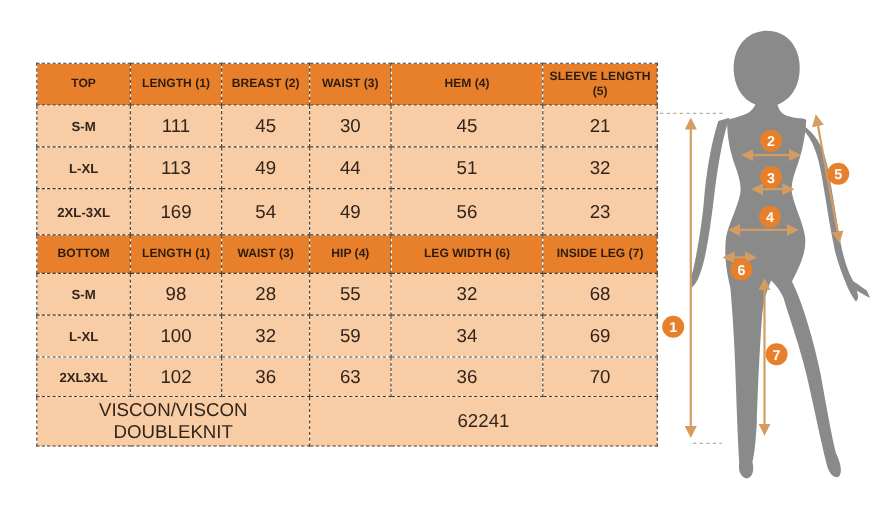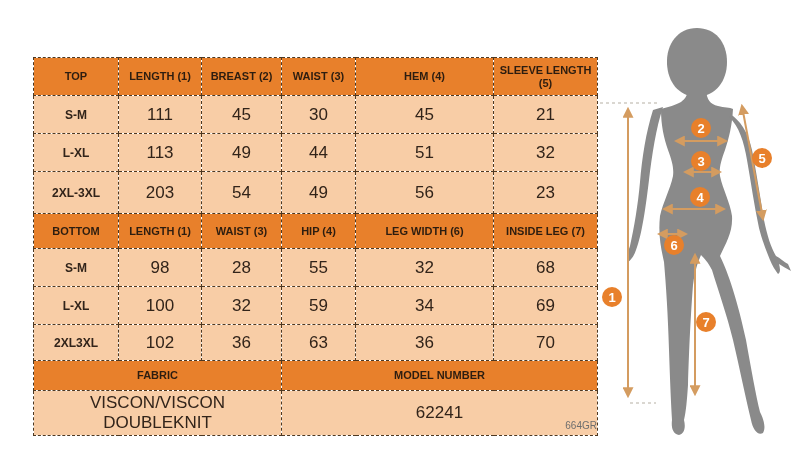--- a/index.html
+++ b/index.html
@@ -80,21 +80,21 @@
         <tr style="height: 38px;">
           <td class="dcell size-col">L-XL</td>
           <td class="dcell">113</td>
           <td class="dcell">49</td>
           <td class="dcell">44</td>
           <td class="dcell">51</td>
           <td class="dcell">32</td>
         </tr>
         <tr style="height: 42px;">
           <td class="dcell size-col">2XL-3XL</td>
-          <td class="dcell">203</td>
+          <td class="dcell">169</td>
           <td class="dcell">54</td>
           <td class="dcell">49</td>
           <td class="dcell">56</td>
           <td class="dcell">23</td>
         </tr>
         <tr style="height: 35px; padding-left: 24px;">
           <td class="hcell">BOTTOM</td>
           <td class="hcell">LENGTH (1)</td>
           <td class="hcell">WAIST (3)</td>
           <td class="hcell">HIP (4)</td>
@@ -118,32 +118,27 @@
           <td class="dcell">69</td>
         </tr>
         <tr style="height: 36px;">
           <td class="dcell size-col">2XL3XL</td>
           <td class="dcell">102</td>
           <td class="dcell">36</td>
           <td class="dcell">63</td>
           <td class="dcell">36</td>
           <td class="dcell">70</td>
         </tr>
-        <tr style="height: 30px;">
-          <td colspan="3" class="hcell">FABRIC</td>
-          <td colspan="3" class="hcell">MODEL NUMBER</td>
-        </tr>
         <tr style="height: 16px;">
           <td colspan="3" class="dcell">VISCON/VISCON DOUBLEKNIT</td>
           <td colspan="3" class="dcell">62241</td>
         </tr>
       </tbody>
   </table>
 
-  <div class="code-label">664GR</div>
 
   <svg class="figure" width="200" height="459" viewBox="0 0 200 459" xmlns="http://www.w3.org/2000/svg">
     <defs>
       <marker id="ah" viewBox="0 0 10 10" refX="8" refY="5" markerWidth="5.5" markerHeight="5.5" orient="auto-start-reverse">
         <path d="M0,0 L10,5 L0,10 z"></path>
       </marker>
     </defs>
 
     <g>
       <path class="silhouette" d="M97,28 C78,28 66,44 67,64 C68,82 78,96 97,97 C116,96 127,81 127,62 C127,42 115,28 97,28 Z"></path>

